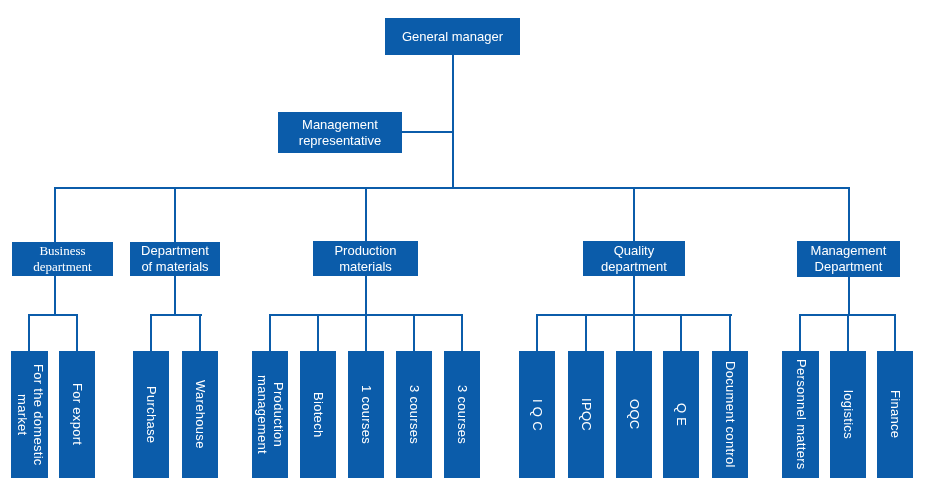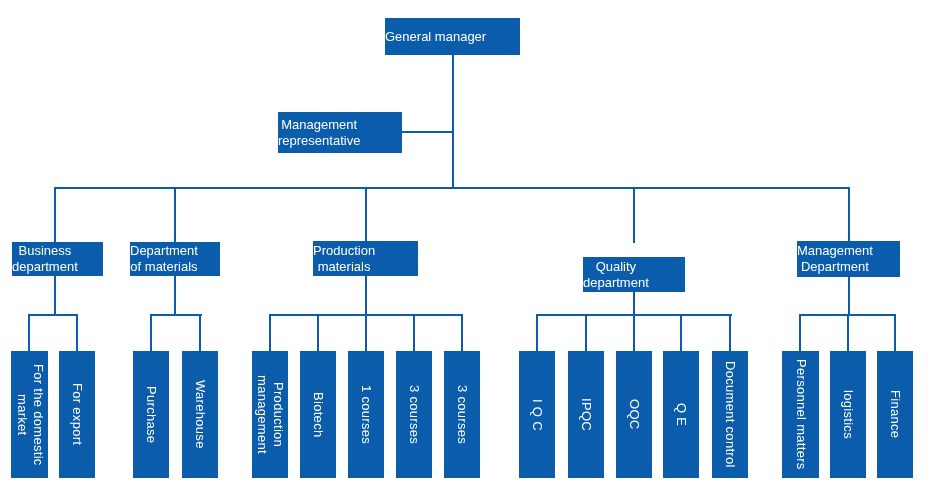--- a/index.html
+++ b/index.html
@@ -13,21 +13,21 @@
     background: #ffffff;
     overflow: hidden;
   }
   .line { position: absolute; background: var(--blue); }
   .hnode {
     position: absolute;
     background: var(--blue);
     color: var(--txt);
     display: flex;
     align-items: center;
-    justify-content: flex-start;
+    justify-content: center;
     text-align: center;
     font-size: 13px;
     line-height: 16px;
   }
   .hnode span { white-space: pre-line; }
   .vnode {
     position: absolute;
     background: var(--blue);
     color: var(--txt);
     display: flex;
@@ -92,33 +92,33 @@
 
   <div class="hnode" style="left:385px; top:18px; width:135px; height:37px;">
     <span>General manager</span>
   </div>
 
   <div class="hnode" style="left:278px; top:112px; width:124px; height:41px;">
     <span>Management
 representative</span>
   </div>
 
-  <div class="hnode" style="left:12px; top:242px; width:91px; height:34px;">
+  <div class="hnode" style="left:12px; top:242px; width:101px; height:34px;font-family:Liberation Serif, serif;">
     <span>Business
 department</span>
   </div>
   <div class="hnode" style="left:130px; top:242px; width:90px; height:34px;">
     <span>Department
 of materials</span>
   </div>
   <div class="hnode" style="left:313px; top:241px; width:105px; height:35px;">
     <span>Production
 materials</span>
   </div>
-  <div class="hnode" style="left:583px; top:241px; width:102px; height:35px;margin-top:16px;">
+  <div class="hnode" style="left:583px; top:241px; width:102px; height:35px;">
     <span>Quality
 department</span>
   </div>
   <div class="hnode" style="left:797px; top:241px; width:103px; height:36px;">
     <span>Management
 Department</span>
   </div>
 
   <div class="vnode" style="left:11px; top:351px; width:37px; height:127px;">
     <span>For the domestic

